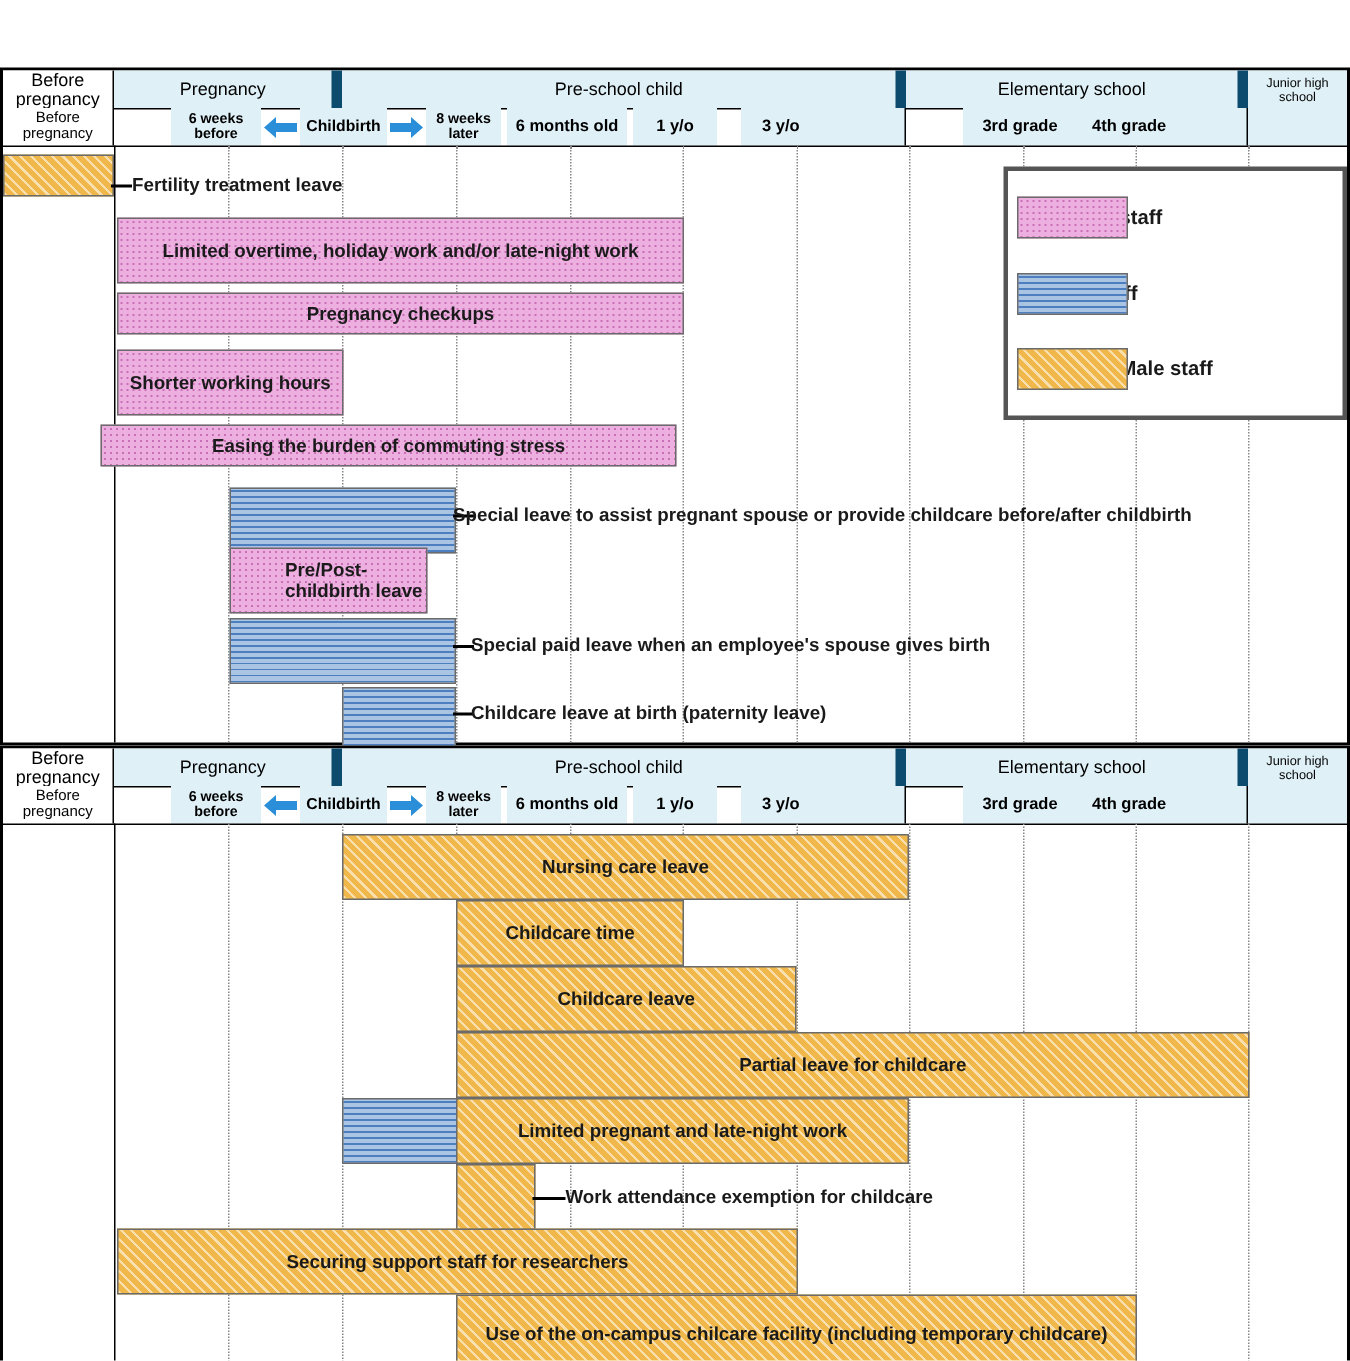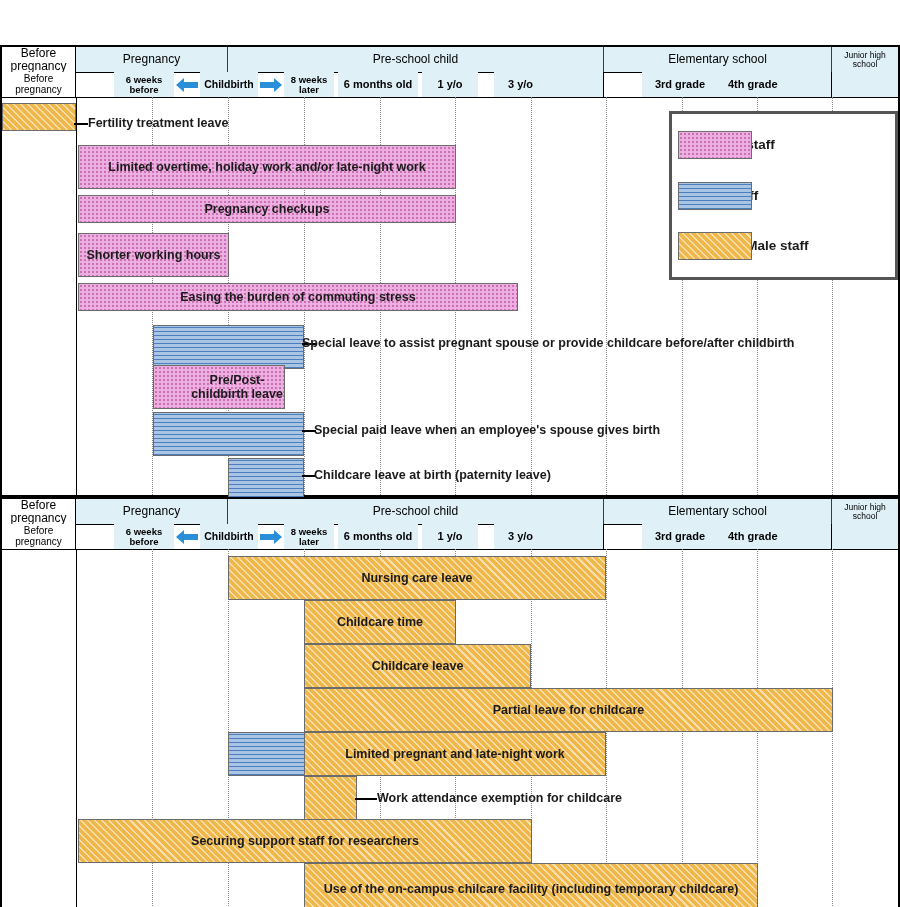--- a/index.html
+++ b/index.html
@@ -17,21 +17,21 @@
 
   .hdr-row{position:absolute;left:0;top:0;width:896px;height:25px;box-sizing:border-box;}
   .hdr-row2{position:absolute;left:0;top:25px;width:896px;height:25px;box-sizing:border-box;}
 
   .hcell{
     position:absolute;top:0;height:100%;
     box-sizing:border-box;
     display:flex;align-items:center;justify-content:center;
     text-align:center;
     background:#dff0f7;
-    border-right:1px solid #0c4a6e;
+    border-right:7px solid #0c4a6e;
     font-size:12px;
     line-height:1.05;
   }
   .hcell.small{font-size:8.5px;}
   .hcell.bp{background:#ffffff;border-right:1px solid #000;}
   .hcell.last{border-right:none;}
 
   .hcell2{
     position:absolute;top:0;height:100%;
     box-sizing:border-box;
@@ -48,21 +48,21 @@
 
   
   .guide{position:absolute;width:0;border-left:1px dotted #888;}
   .guide.solid{border-left:1px solid #000;}
 
   
   .bar{
     position:absolute;height:28px;box-sizing:border-box;
     border:1px solid #6b6b6b;
     display:flex;align-items:center;justify-content:center;
-    text-align:center;
+    text-align:left;
     font-size:12.5px;font-weight:bold;color:#1a1a1a;
     line-height:1.12;
   }
   .bar.female{
     background:#edaee0;
     background-image:radial-gradient(#c96fb6 0.8px, transparent 0.9px);
     background-size:4px 4px;
   }
   .bar.male{
     background:#aac4e4;
@@ -180,21 +180,21 @@
     </div>
 
     <div class="bar female" style="left:76px;top:148px;width:378px;">
       <span>Pregnancy checkups</span>
     </div>
 
     <div class="bar female tall" style="left:76px;top:186px;width:151px;">
       <span>Shorter working hours</span>
     </div>
 
-    <div class="bar female" style="left:76px;top:236px;width:440px;">
+    <div class="bar female" style="left:65px;top:236px;width:384px;">
       <span>Easing the burden of commuting stress</span>
     </div>
 
     <div class="bar male tall" style="left:151px;top:278px;width:151px;"></div>
     <div class="leader" style="left:300px;top:296px;width:14px;"></div>
     <div class="olabel" style="left:300px;top:289px;">Special leave to assist pregnant spouse or provide childcare before/after childbirth</div>
 
     <div class="bar female tall" style="left:151px;top:318px;width:132px;padding-left:36px;">
       <span>Pre/Post-childbirth leave</span>
     </div>

